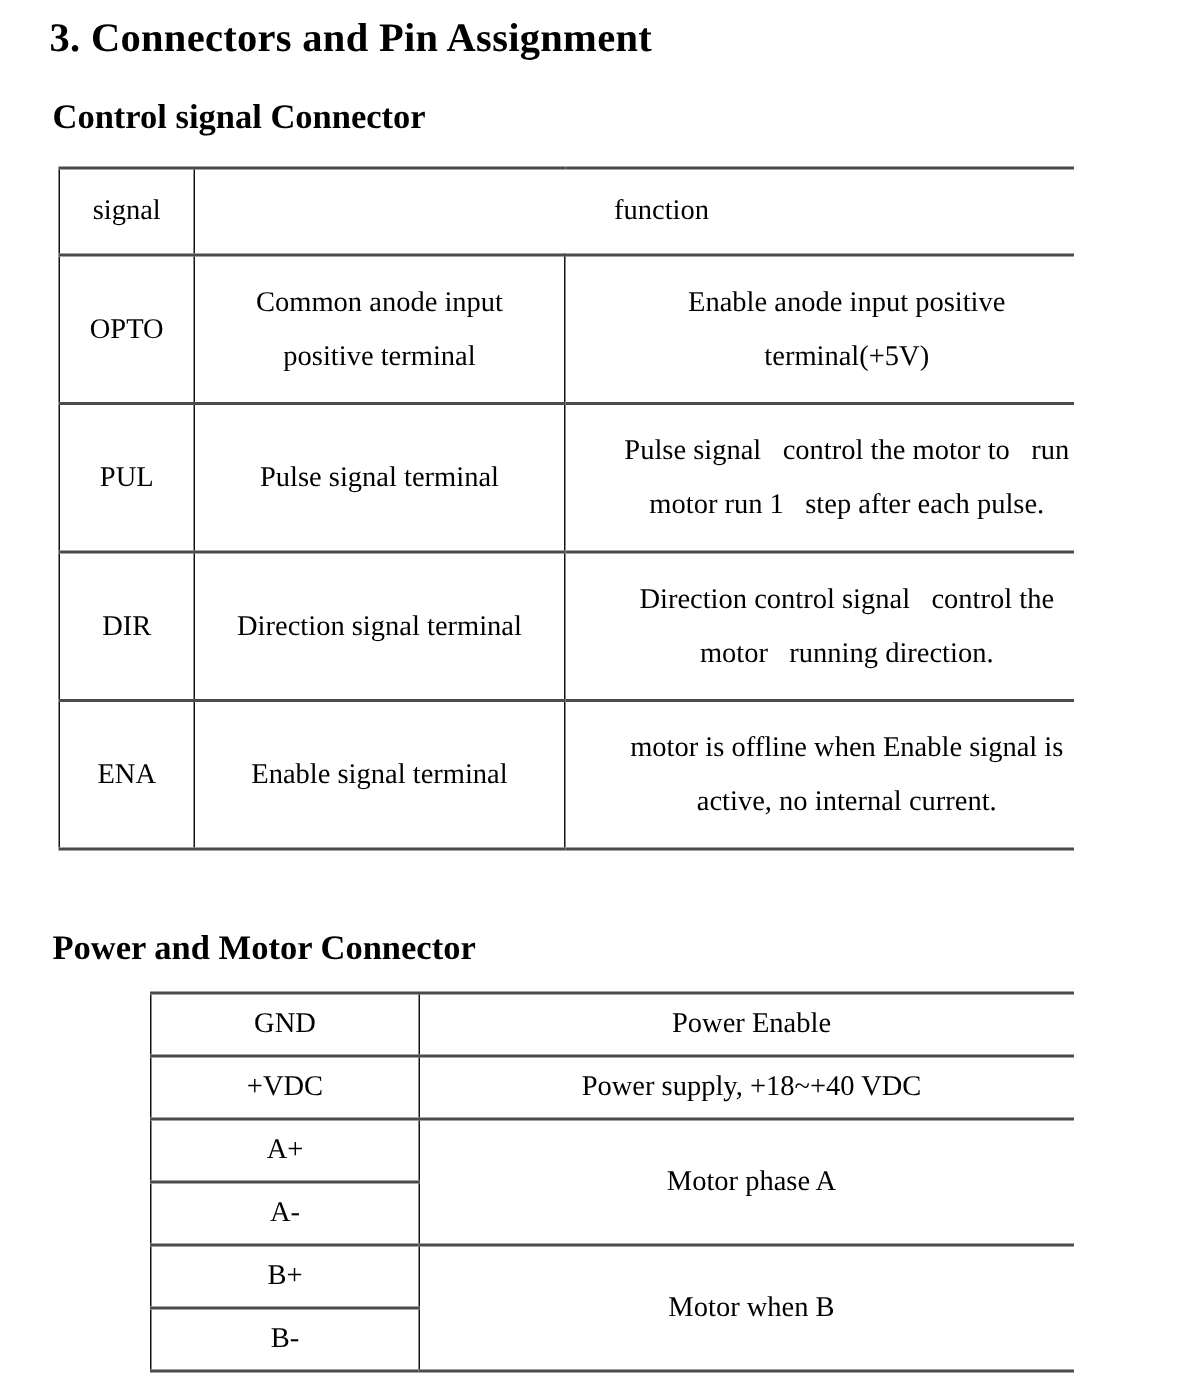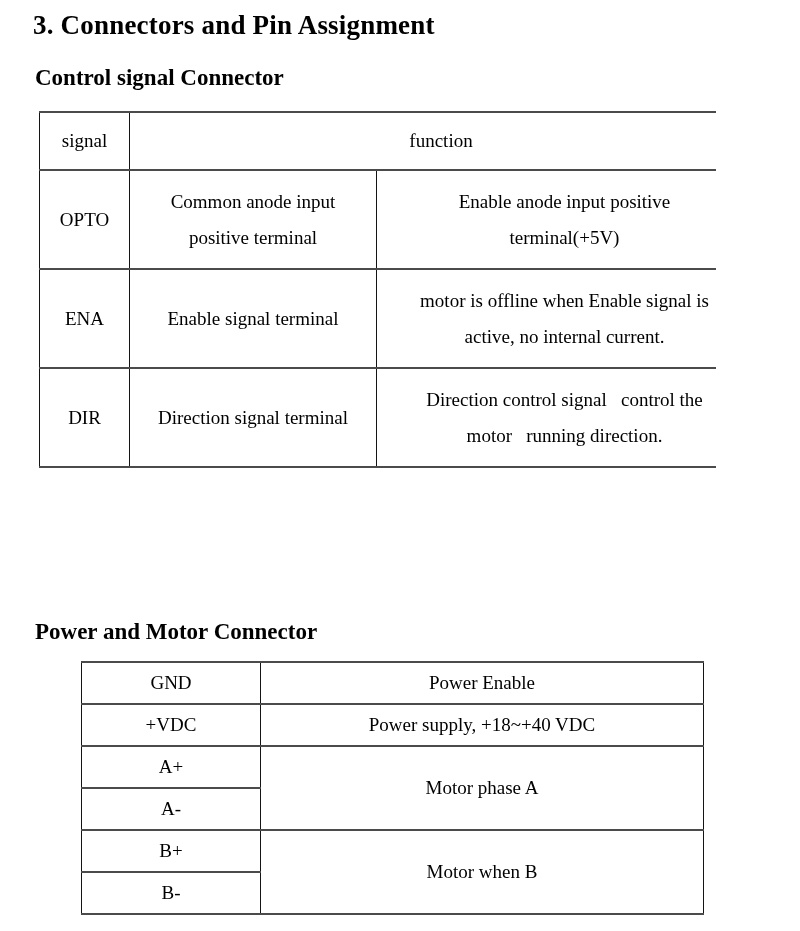--- a/index.html
+++ b/index.html
@@ -59,21 +59,21 @@
     top: 111px;
     width: 713px;
   }
   #control-table td { line-height: 36px; }
   #control-table .row-header   { height: 58px; }
   #control-table .row-body     { height: 99px; }
   .pre { white-space: pre-wrap; }
 
   
   #power-table {
-    left: 81px;
+    left: 100px;
     top: 661px;
     width: 622px;
     border-radius: 17px;
   }
   #power-table td { height: 40px; line-height: 24px; }
 </style>
 </head>
 <body>
 
 <div class="page">
@@ -94,30 +94,36 @@
       <td colspan="2">function</td>
     </tr>
     <tr class="row-body">
       <td>OPTO</td>
       <td class="pre">Common anode input
 positive terminal</td>
       <td class="pre">Enable anode input positive
 terminal(+5V)</td>
     </tr>
     <tr class="row-body">
-      <td>ENA</td>
-      <td class="pre">Enable signal terminal</td>
-      <td class="pre">motor is offline when Enable signal is
-active, no internal current.</td>
+      <td>PUL</td>
+      <td class="pre">Pulse signal terminal</td>
+      <td class="pre">Pulse signal   control the motor to   run
+motor run 1   step after each pulse.</td>
     </tr>
     <tr class="row-body">
       <td>DIR</td>
       <td class="pre">Direction signal terminal</td>
       <td class="pre">Direction control signal   control the
 motor   running direction.</td>
+    </tr>
+    <tr class="row-body">
+      <td>ENA</td>
+      <td class="pre">Enable signal terminal</td>
+      <td class="pre">motor is offline when Enable signal is
+active, no internal current.</td>
     </tr>
   </tbody>
     </table>
 
   <h2 class="section-heading" id="power-heading">Power and Motor Connector</h2>
 
   <table id="power-table">
     <colgroup>
       <col style="width:179px">
       <col style="width:443px">

